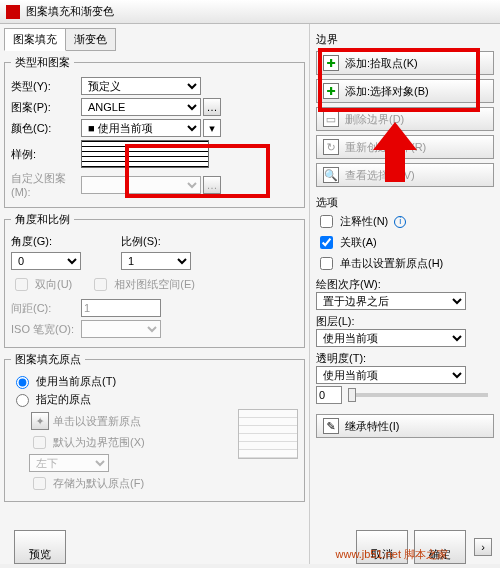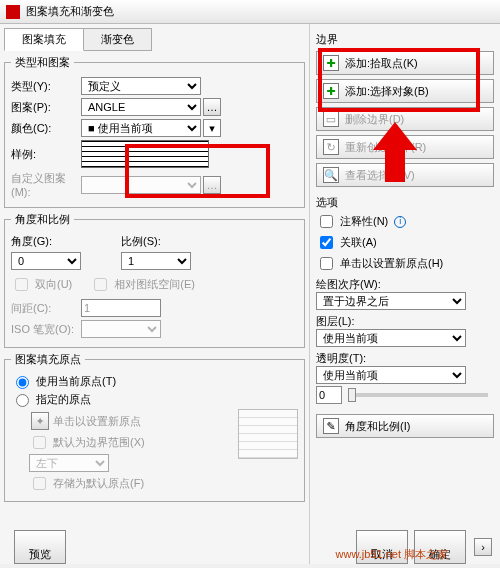--- a/index.html
+++ b/index.html
@@ -3,21 +3,21 @@
 <meta charset="utf-8">
 <style>
   * { box-sizing: border-box; font-family: "Microsoft YaHei", SimSun, sans-serif; font-size: 11px; }
   body { margin: 0; background: #f0f0f0; width: 500px; height: 568px; overflow: hidden; }
   .titlebar { background: linear-gradient(#fff,#e6e6e6); height: 24px; display: flex; align-items: center; padding: 0 6px; border-bottom: 1px solid #bbb; }
   .logo { width: 14px; height: 14px; background:#c00; margin-right:6px; }
   .main { display:flex; height: 540px; background:#f5f5f5; }
   .left { width: 310px; border-right:1px solid #ccc; padding:4px; display:flex; flex-direction:column; }
   .right { flex:1; padding:6px; }
   .tabs { display:flex; margin-bottom:4px; }
-  .tab { padding:3px 17px; border:1px solid #aaa; background:#eee; margin-right:-1px; border-bottom:1px solid #aaa; }
+  .tab { padding:3px 8px; border:1px solid #aaa; background:#eee; margin-right:-1px; border-bottom:1px solid #aaa; }
   .tab.active { background:#fff; border-bottom:1px solid #fff; z-index:1; }
   fieldset { border:1px solid #aaa; margin:0 0 4px 0; padding:4px 6px 6px; }
   legend { padding:0 4px; }
   .row { display:flex; align-items:center; margin:3px 0; }
   .lbl { width:70px; }
   .lbl2 { width:50px; margin-left:8px;}
   select, input[type=text] { border:1px solid #888; background:#fff; height:18px; padding:1px 2px; }
   .combo { width:120px; }
   .btn-sq { width:18px; height:18px; border:1px solid #888; background:linear-gradient(#fff,#ddd); margin-left:2px; display:inline-flex;align-items:center;justify-content:center;}
   .disabled, .disabled * { color:#999 !important; }
@@ -196,21 +196,21 @@
     <select class="rsel"><option>使用当前项</option></select>
     <div class="row" style="margin-top:2px;align-items:center;">
       <input type="text" style="width: 26px;" value="0">
       <div style="flex:1;height:4px;background:#ccc;margin:0 6px;position:relative;">
           <div style="position:absolute;left:0;top:-5px;width:8px;height:14px;background:#eee;border:1px solid #888;"></div>
         </div>
     </div>
 
     <div class="rbtn" style="margin-top:10px;">
         <span class="ico">✎</span>
-        <span>角度和比例(I)</span>
+        <span>继承特性(I)</span>
       </div>
   </div>
 </div>
 
 <div class="redwrap1"></div>
 <div class="redwrap2"></div>
 <div class="bigArrow">
     <div class="head"></div>
     <div class="stem"></div>
   </div>

